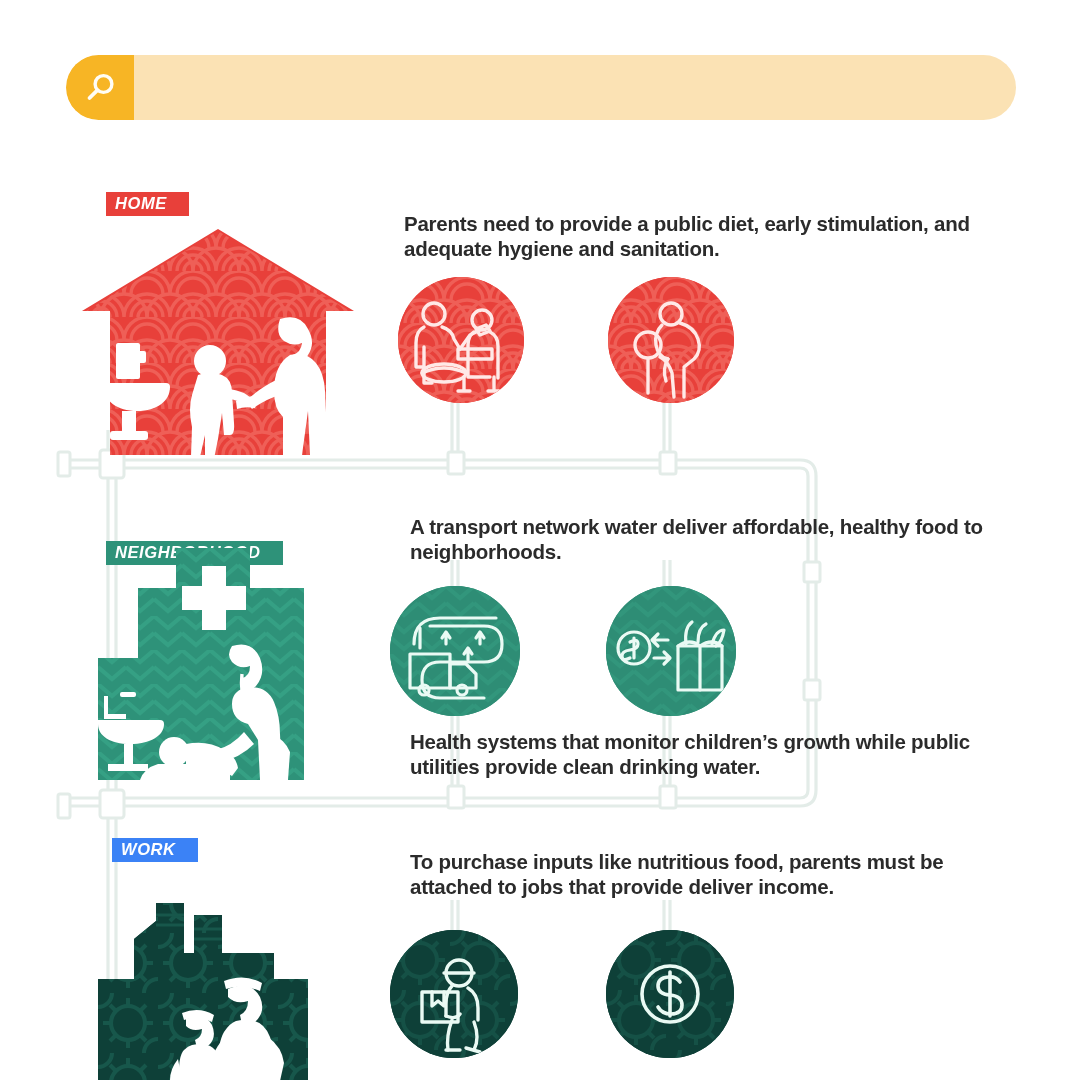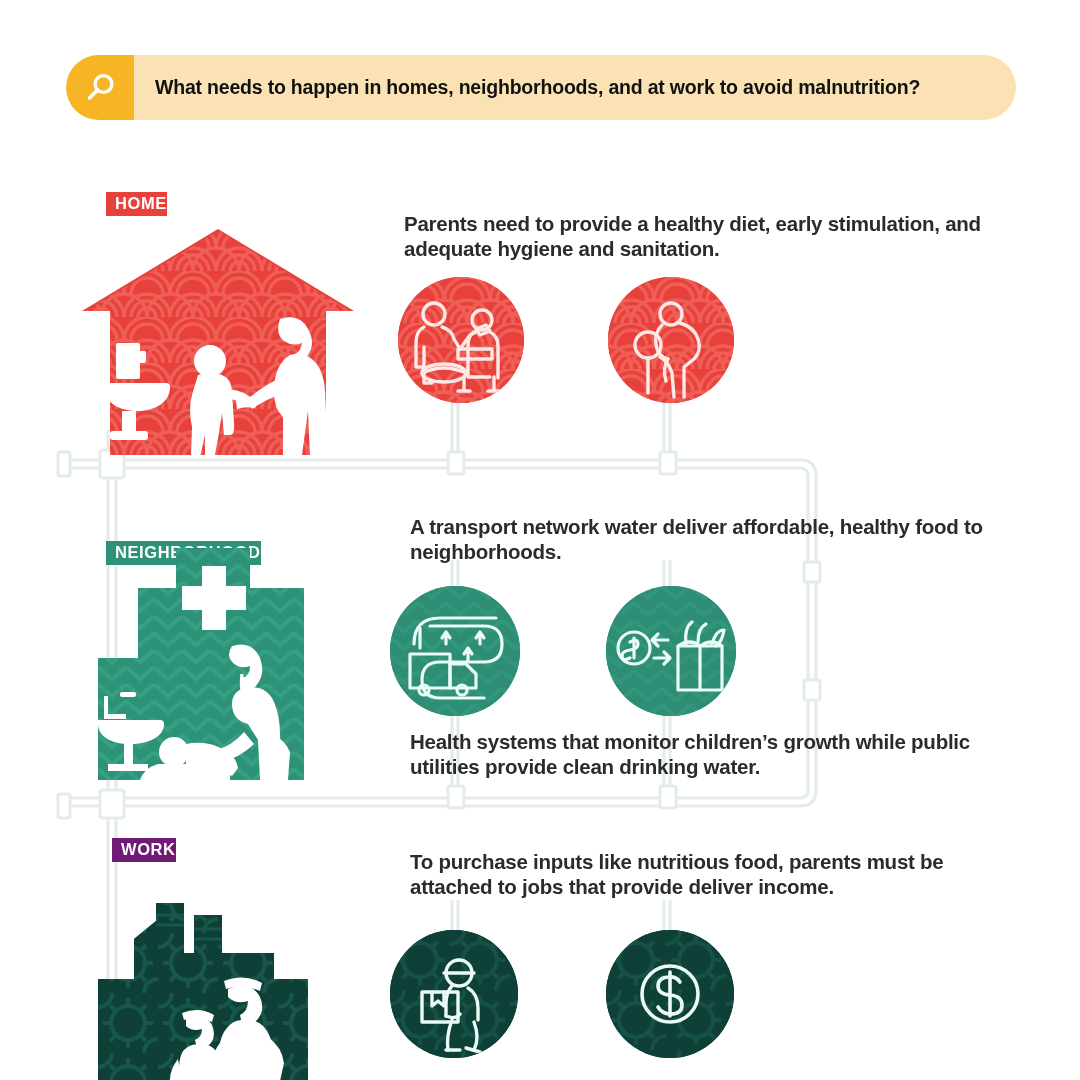--- a/index.html
+++ b/index.html
@@ -36,27 +36,28 @@
   
   .pipes { position:absolute; left:0; top:0; width:1080px; height:1080px; pointer-events:none; }
 
   
   .section { position:absolute; }
 
   .tag {
     position:absolute;
     font-size:16.5px; font-weight:bold; color:#ffffff;
     letter-spacing:0.6px;
-    padding:3px 0 4px 9px;
+    padding:3px 22px 4px 9px;
     line-height:1;
     white-space:nowrap;
+    font-style:italic;
   }
   .tag-home { background:#e8403a; }
   .tag-hood { background:#2e9279; }
-  .tag-work { background:#701a75; }
+  .tag-work { background:#3b82f6; }
 
   .para {
     position:absolute;
     font-size:20.5px; font-weight:bold; color:#2b2b2b;
     line-height:1.2; letter-spacing:-0.25px;
   }
 
   .iconcircle {
     position:absolute;
     border-radius:50%;
@@ -71,21 +72,20 @@
 </head>
 <body>
 
 <div class="banner">
   <div class="banner-icon-box">
     <svg width="36" height="36" viewBox="0 0 36 36">
       <circle cx="21.5" cy="14" r="8.4" fill="none" stroke="#fffdf5" stroke-width="3.4"></circle>
       <line x1="15.2" y1="20.3" x2="7.5" y2="28" stroke="#fffdf5" stroke-width="3.8" stroke-linecap="round"></line>
     </svg>
   </div>
-  <div class="banner-title">What needs to happen in homes, neighborhoods, and at work to avoid malnutrition?</div>
 </div>
 
 <svg class="pipes" viewBox="0 0 1080 1080">
   <g fill="none" stroke="#e3ece8" stroke-width="3.2">
 
     <path d="M60 460 L800 460 Q816 460 816 476 L816 790 Q816 806 800 806 L60 806"></path>
     <path d="M60 468 L800 468 Q808 468 808 476 L808 790 Q808 798 800 798 L60 798"></path>
 
     <path d="M108 430 L108 1080"></path>
     <path d="M116 430 L116 1080"></path>
@@ -165,21 +165,21 @@
     </g>
 
     <g fill="#ffffff">
       <path d="M202 94 q20 -6 28 10 q8 14 0 26 q-4 8 -12 10 l-3 -10 q8 -3 9 -12 q-9 4 -18 -2 q-9 -7 -4 -22 z"></path>
       <path d="M212 130 q16 -4 26 8 q8 10 9 28 l3 64 l-18 0 l-2 -44 l-6 44 l-19 0 l0 -38 q-9 -8 -9 -26 q0 -26 16 -36 z"></path>
       <path d="M200 154 q-20 10 -32 22 l6 8 q14 -10 28 -14 z"></path>
       <path d="M158 176 q14 -7 22 -3 l-3 10 q-10 -2 -18 1 z"></path>
     </g>
   </svg>
 
-  <div class="para" style="left:404px; top:212px; width:600px;">Parents need to provide a healthy diet, early stimulation, and adequate hygiene and sanitation.</div>
+  <div class="para" style="left:404px; top:212px; width:600px;">Parents need to provide a public diet, early stimulation, and adequate hygiene and sanitation.</div>
 
   <div class="iconcircle c-red" style="left:398px; top:277px; width:126px; height:126px;">
     <svg width="126" height="126" viewBox="0 0 126 126">
       <rect width="126" height="126" fill="url(#fanRed)"></rect>
       <g fill="none" stroke="#ffe9e7" stroke-width="3.4" stroke-linecap="round" stroke-linejoin="round">
         <circle cx="36" cy="37" r="11"></circle>
         <path d="M26 50 q-8 4 -8 16 l0 24 l8 0 l0 -20"></path>
         <path d="M44 50 q10 3 12 12 l6 10"></path>
         <path d="M62 72 l10 -14 l12 -6"></path>
         <path d="M78 52 l10 -4 l4 6 l-10 4 z"></path>

